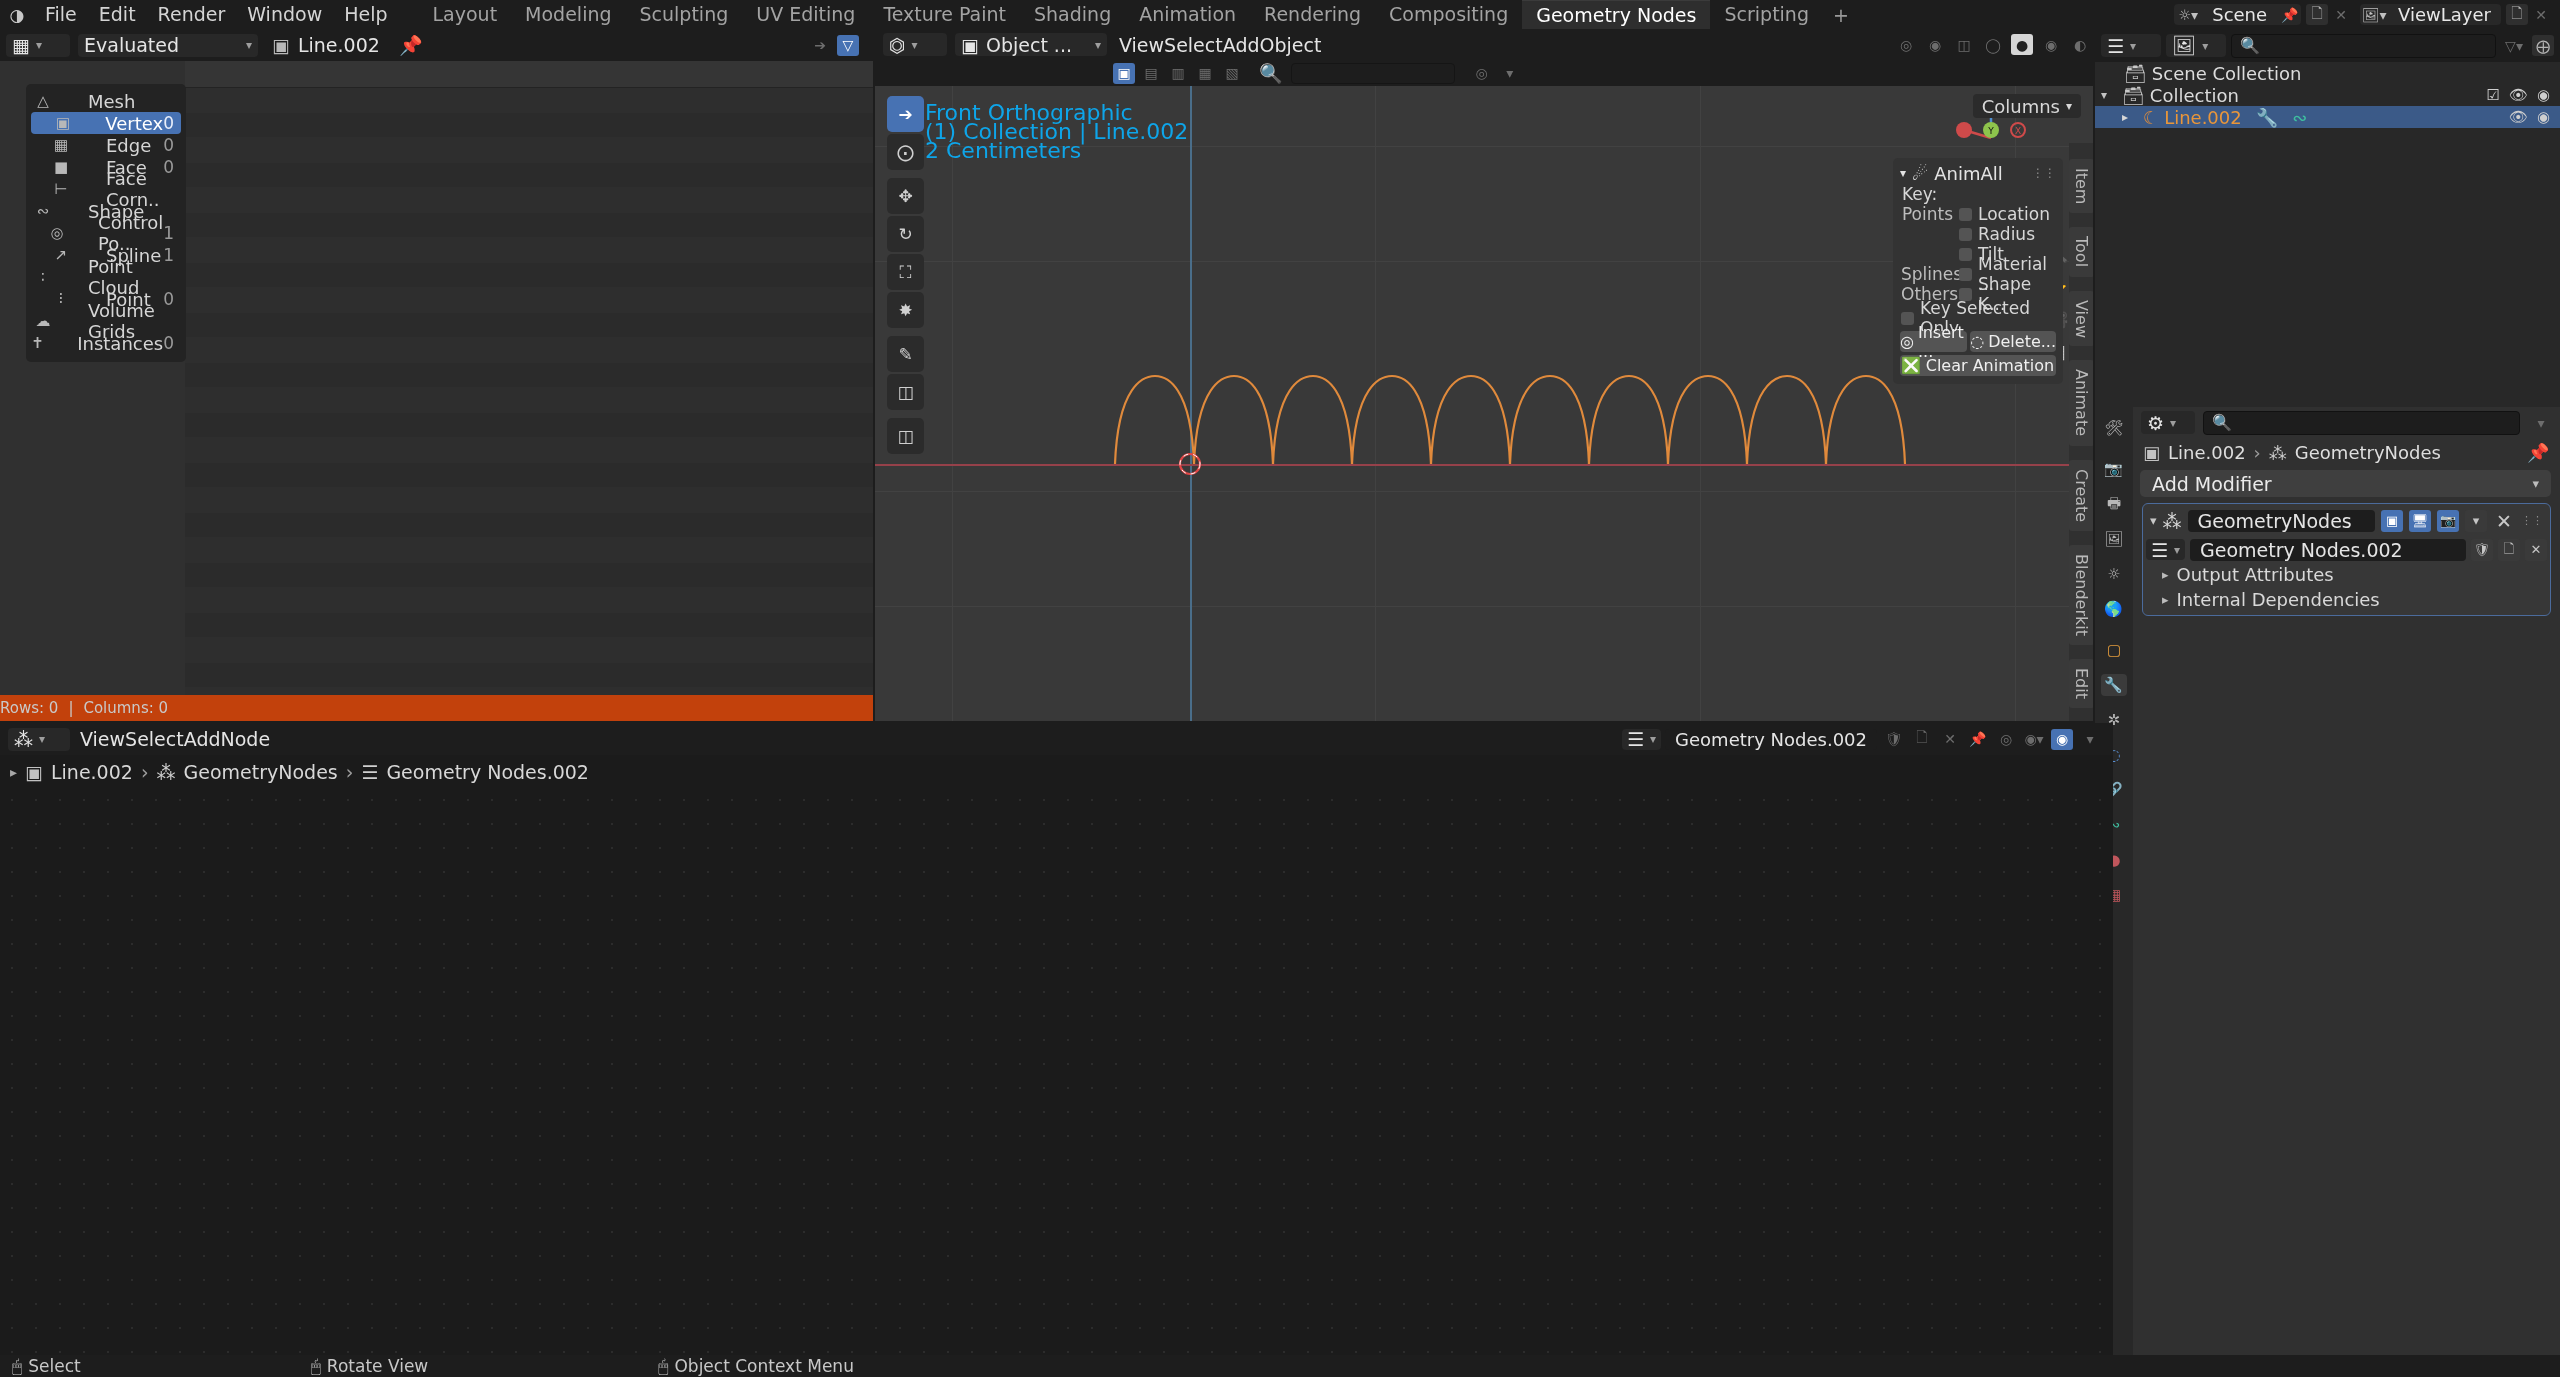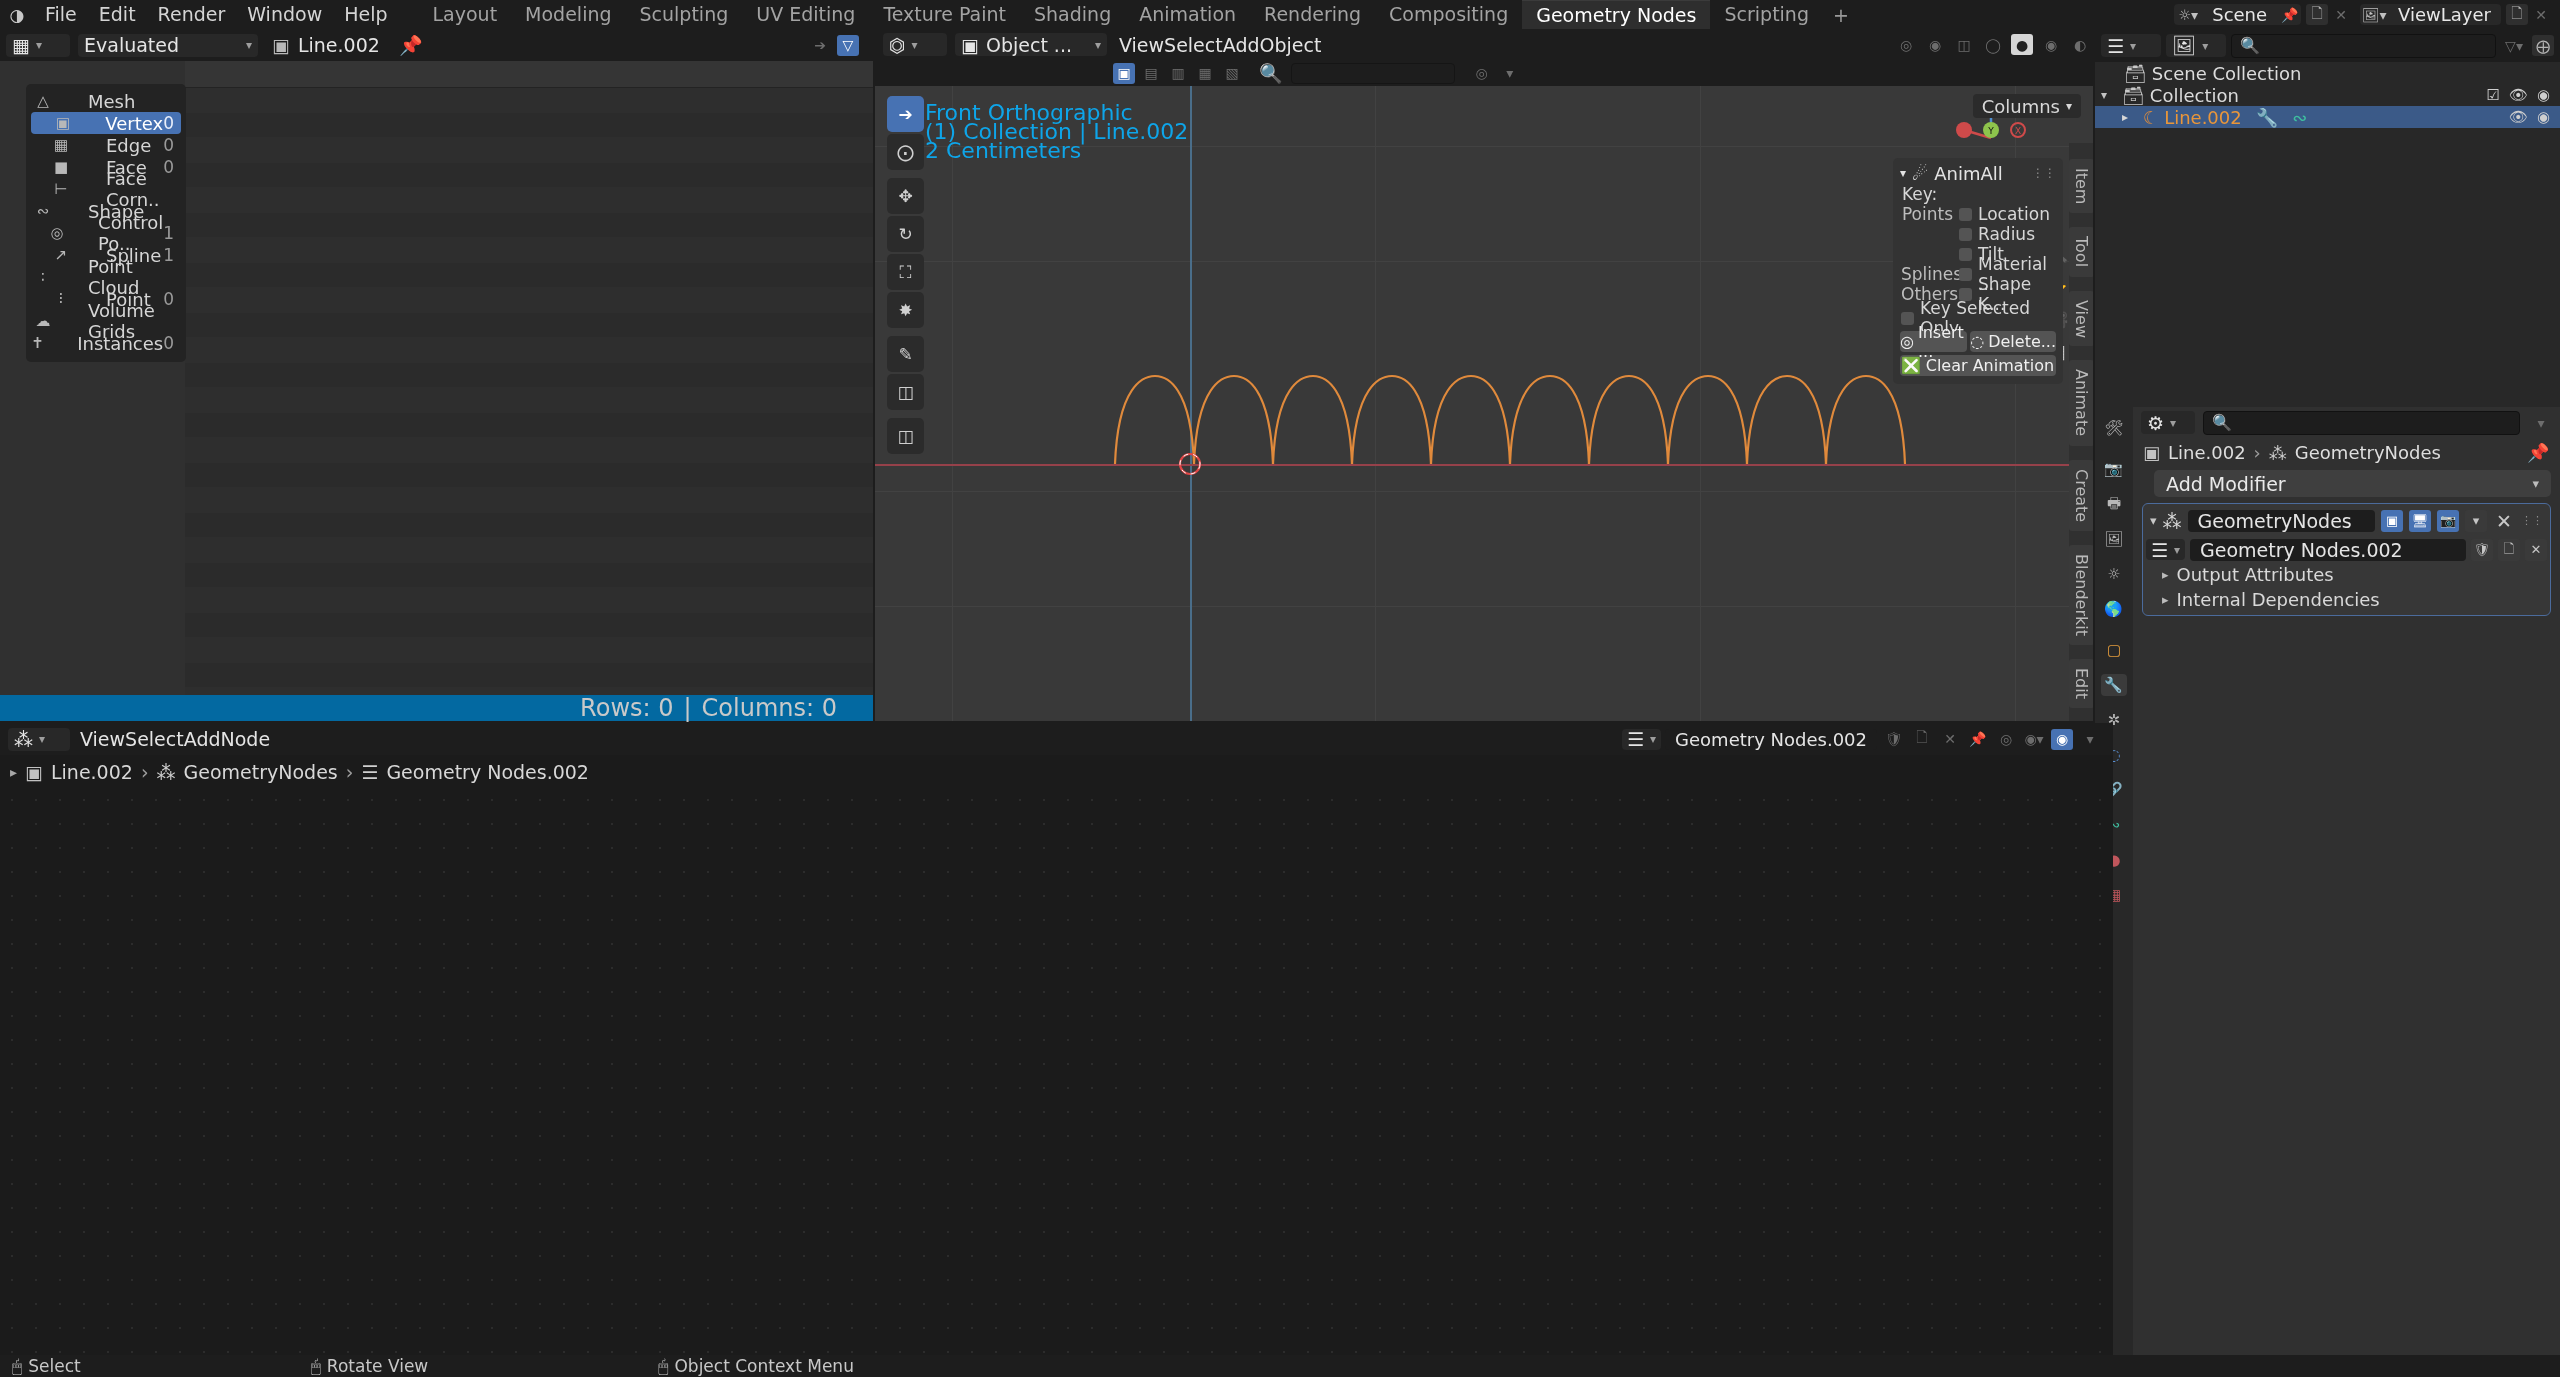--- a/index.html
+++ b/index.html
@@ -42,23 +42,23 @@
   .sheet-row:nth-child(even){background:#2e2e2e;}
   .datapanel{position:absolute;left:26px;top:23px;width:160px;background:#232323;border-radius:5px;padding:6px 0 8px 0;}
   .dpitem{height:22px;display:flex;align-items:center;padding:0 8px;font-size:18px;color:#d6d6d6;}
   .dpitem .ic{width:26px;text-align:center;color:#b8b8b8;font-size:15px;}
   .dpitem .lbl{flex:1;margin-left:32px;}
   .dpitem .cnt{color:#9a9a9a;font-size:17px;padding-right:4px;}
   .dpitem.sel{background:#4772b3;color:#fff;border-radius:4px;margin:0 5px;padding:0 3px;}
   .dpitem.sel .cnt{color:#e8eefa;}
   .dpitem.group{padding-left:4px;}
   .dpitem.child{padding-left:22px;}
-  .sheetfoot{position:absolute;left:0;right:0;bottom:0;height:26px;background:#0369a1;
-             display:flex;align-items:center;justify-content:flex-end;padding-right:36px;
-             font-size:24px;color:#c9c9c9;gap:10px;}
+  .sheetfoot{position:absolute;left:0;right:0;bottom:0;height:26px;background:#c2410c;
+             display:flex;align-items:center;padding-right:36px;
+             font-size:15px;color:#c9c9c9;gap:10px;}
 
   
   #view3d{left:875px;top:29px;width:1218px;height:692px;background:#393939;}
   #v3dhead{position:absolute;left:0;top:0;width:100%;height:31px;background:#1d1d1d;
            display:flex;align-items:center;padding-left:8px;}
   #v3dhead2{position:absolute;left:0;top:31px;width:100%;height:26px;background:#1d1d1d;
            display:flex;align-items:center;padding-left:8px;}
   .v3dcanvas{position:absolute;left:0;top:57px;right:0;bottom:0;background:#393939;overflow:hidden;}
   .vgrid-v{position:absolute;top:0;bottom:0;width:1px;background:#424242;}
   .vgrid-h{position:absolute;left:0;right:0;height:1px;background:#424242;}
@@ -98,21 +98,21 @@
   .orow .eye{margin-left:auto;display:flex;gap:9px;padding-right:10px;color:#cfcfcf;font-size:15px;}
 
   
   #props{left:2095px;top:407px;width:465px;height:955px;background:#303030;}
   #propnav{position:absolute;left:0;top:0;width:38px;bottom:0;background:#282828;
            display:flex;flex-direction:column;align-items:center;padding-top:10px;gap:13px;font-size:15px;color:#b8b8b8;}
   #propnav .pi{width:26px;height:22px;display:flex;align-items:center;justify-content:center;border-radius:4px;}
   #propmain{position:absolute;left:38px;top:0;right:0;bottom:0;background:#303030;}
   .phead{height:31px;display:flex;align-items:center;gap:8px;padding:0 8px;background:#303030;}
   .pbread{height:28px;display:flex;align-items:center;gap:8px;padding:0 10px;font-size:18px;color:#dedede;}
-  .addmod{margin:4px 9px 6px 21px;height:27px;background:#3f3f3f;border-radius:5px;
+  .addmod{margin:4px 9px 6px 7px;height:27px;background:#3f3f3f;border-radius:5px;
           display:flex;align-items:center;padding:0 12px;font-size:19px;color:#eaeaea;}
   .modbox{margin:0 9px;border:1px solid #4b6b9c;border-radius:6px;background:#373737;padding:3px;}
   .modhead{height:27px;display:flex;align-items:center;gap:6px;}
   .modname{flex:1;height:22px;background:#1d1d1d;border-radius:4px;display:flex;align-items:center;padding:0 10px;font-size:19px;}
   .mbtn{width:22px;height:22px;border-radius:3px;background:#4772b3;display:flex;align-items:center;justify-content:center;font-size:13px;color:#fff;}
   .mbtn.off{background:#3a3a3a;color:#c5c5c5;}
   .ngrp{height:25px;display:flex;align-items:center;gap:5px;margin-top:3px;}
   .ngrpname{flex:1;height:22px;background:#1d1d1d;border-radius:4px;display:flex;align-items:center;padding:0 10px;font-size:19px;}
   .psub{height:25px;display:flex;align-items:center;gap:8px;padding-left:16px;font-size:18px;color:#d9d9d9;}
 

